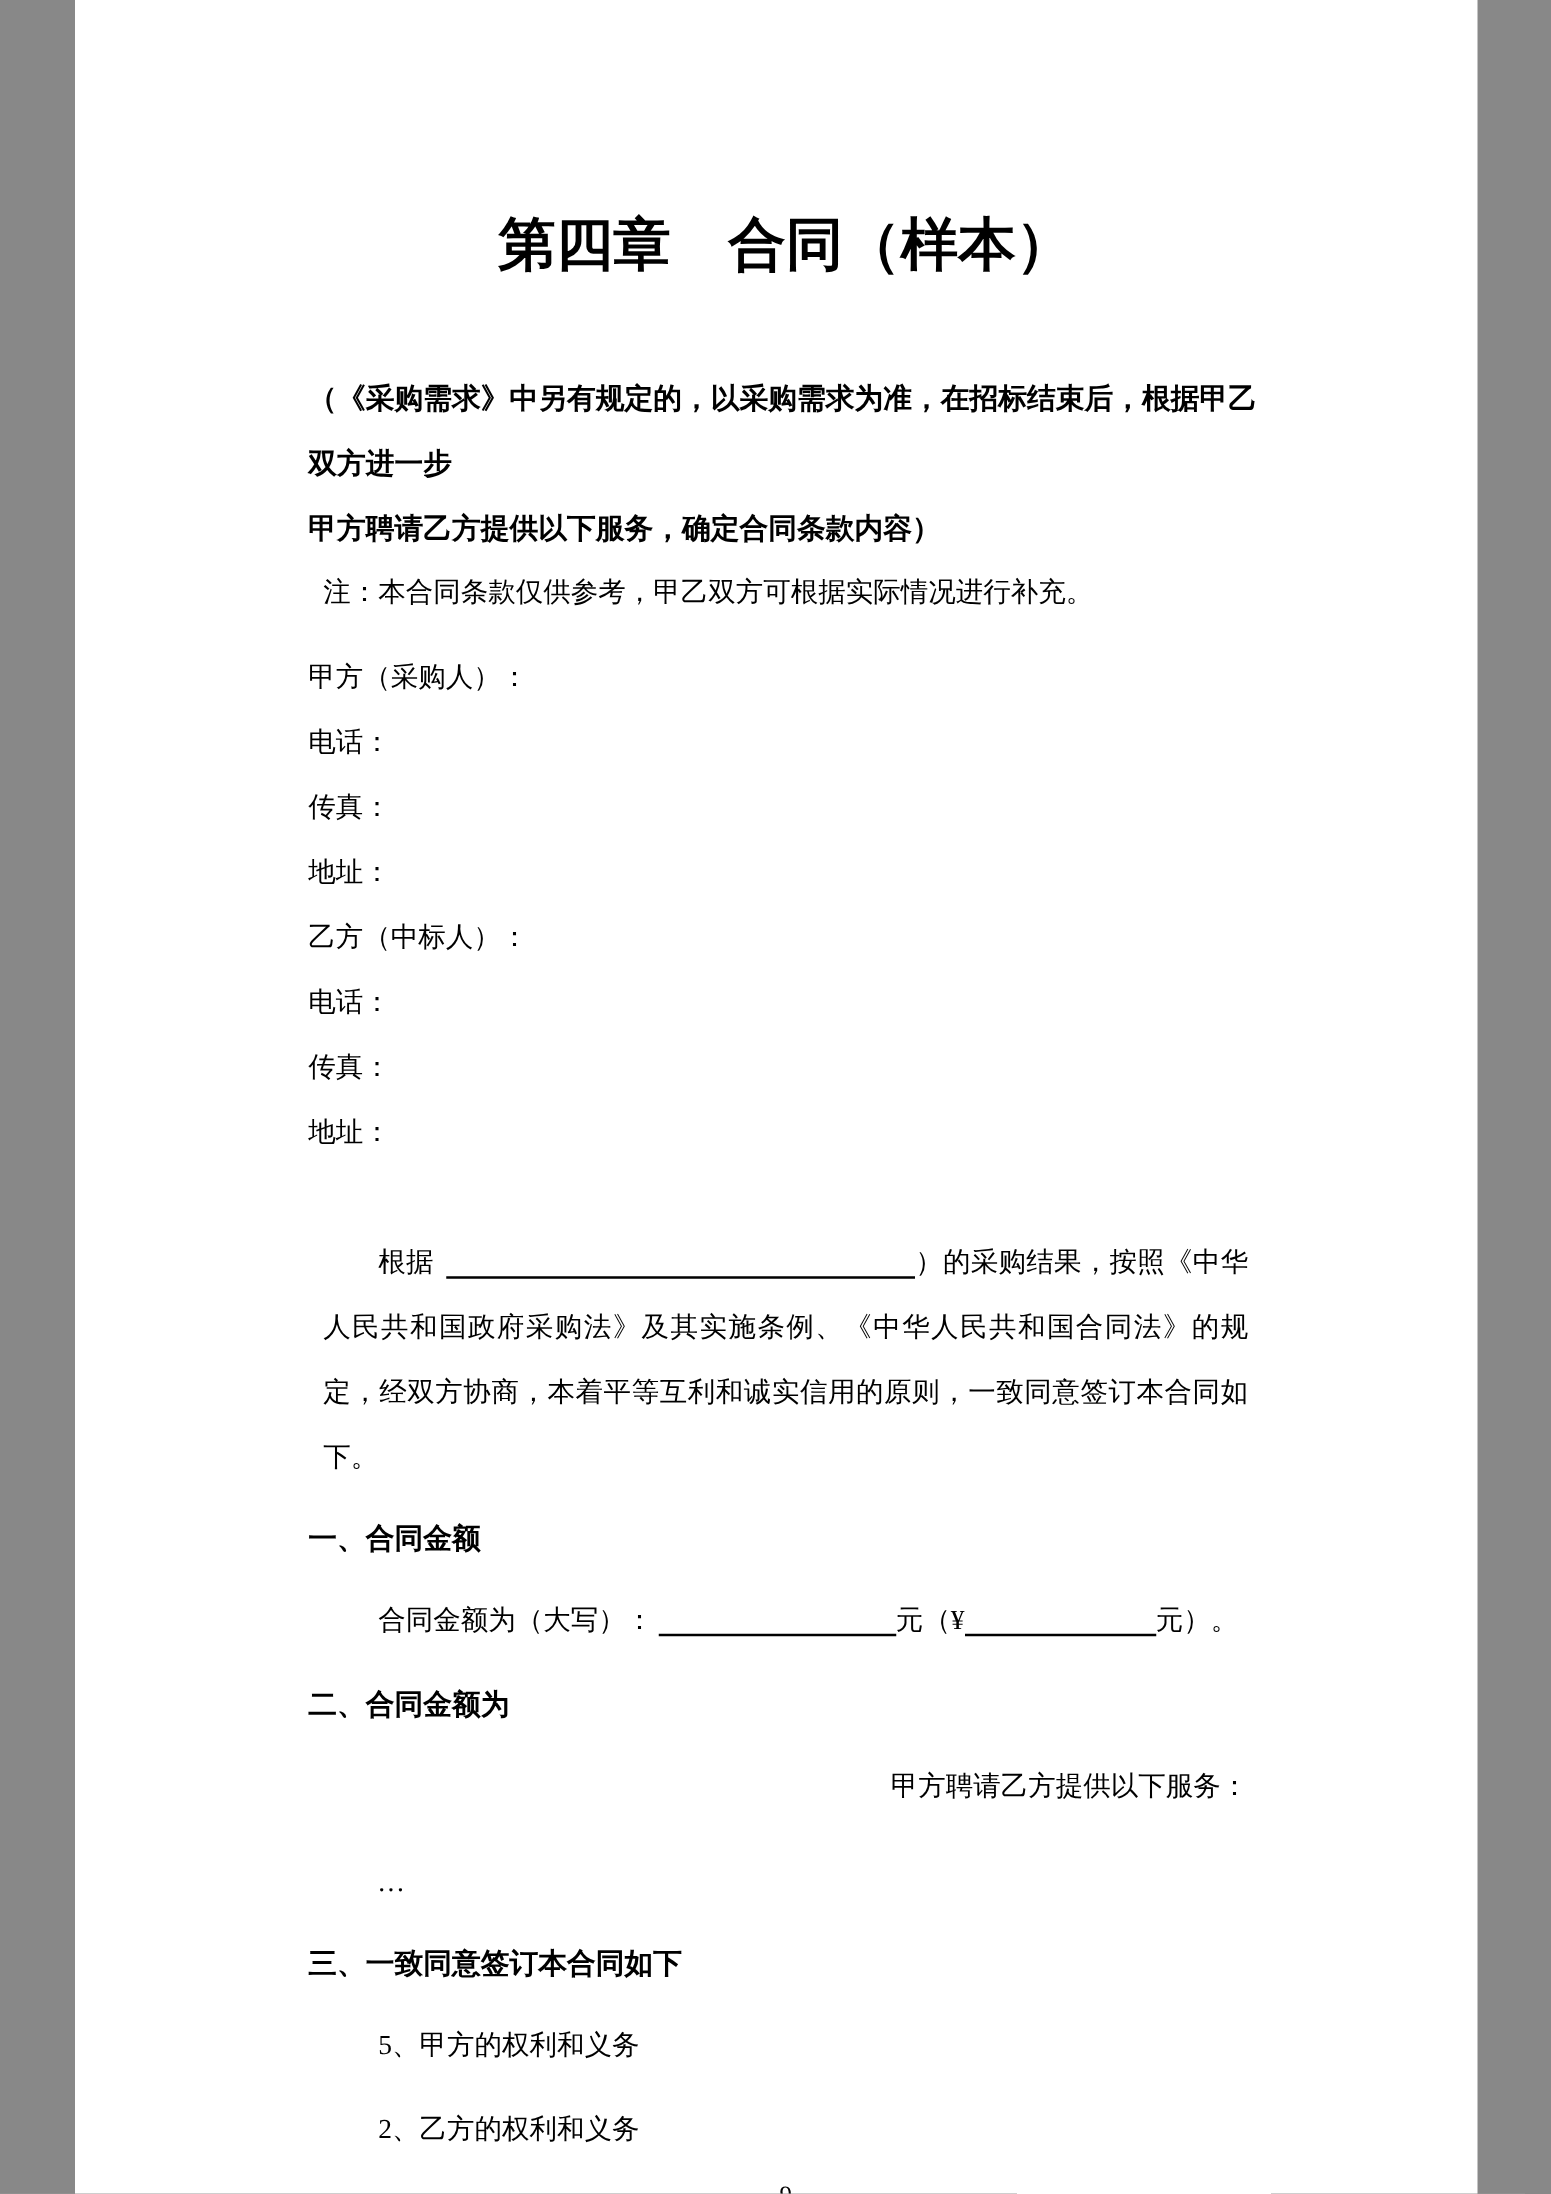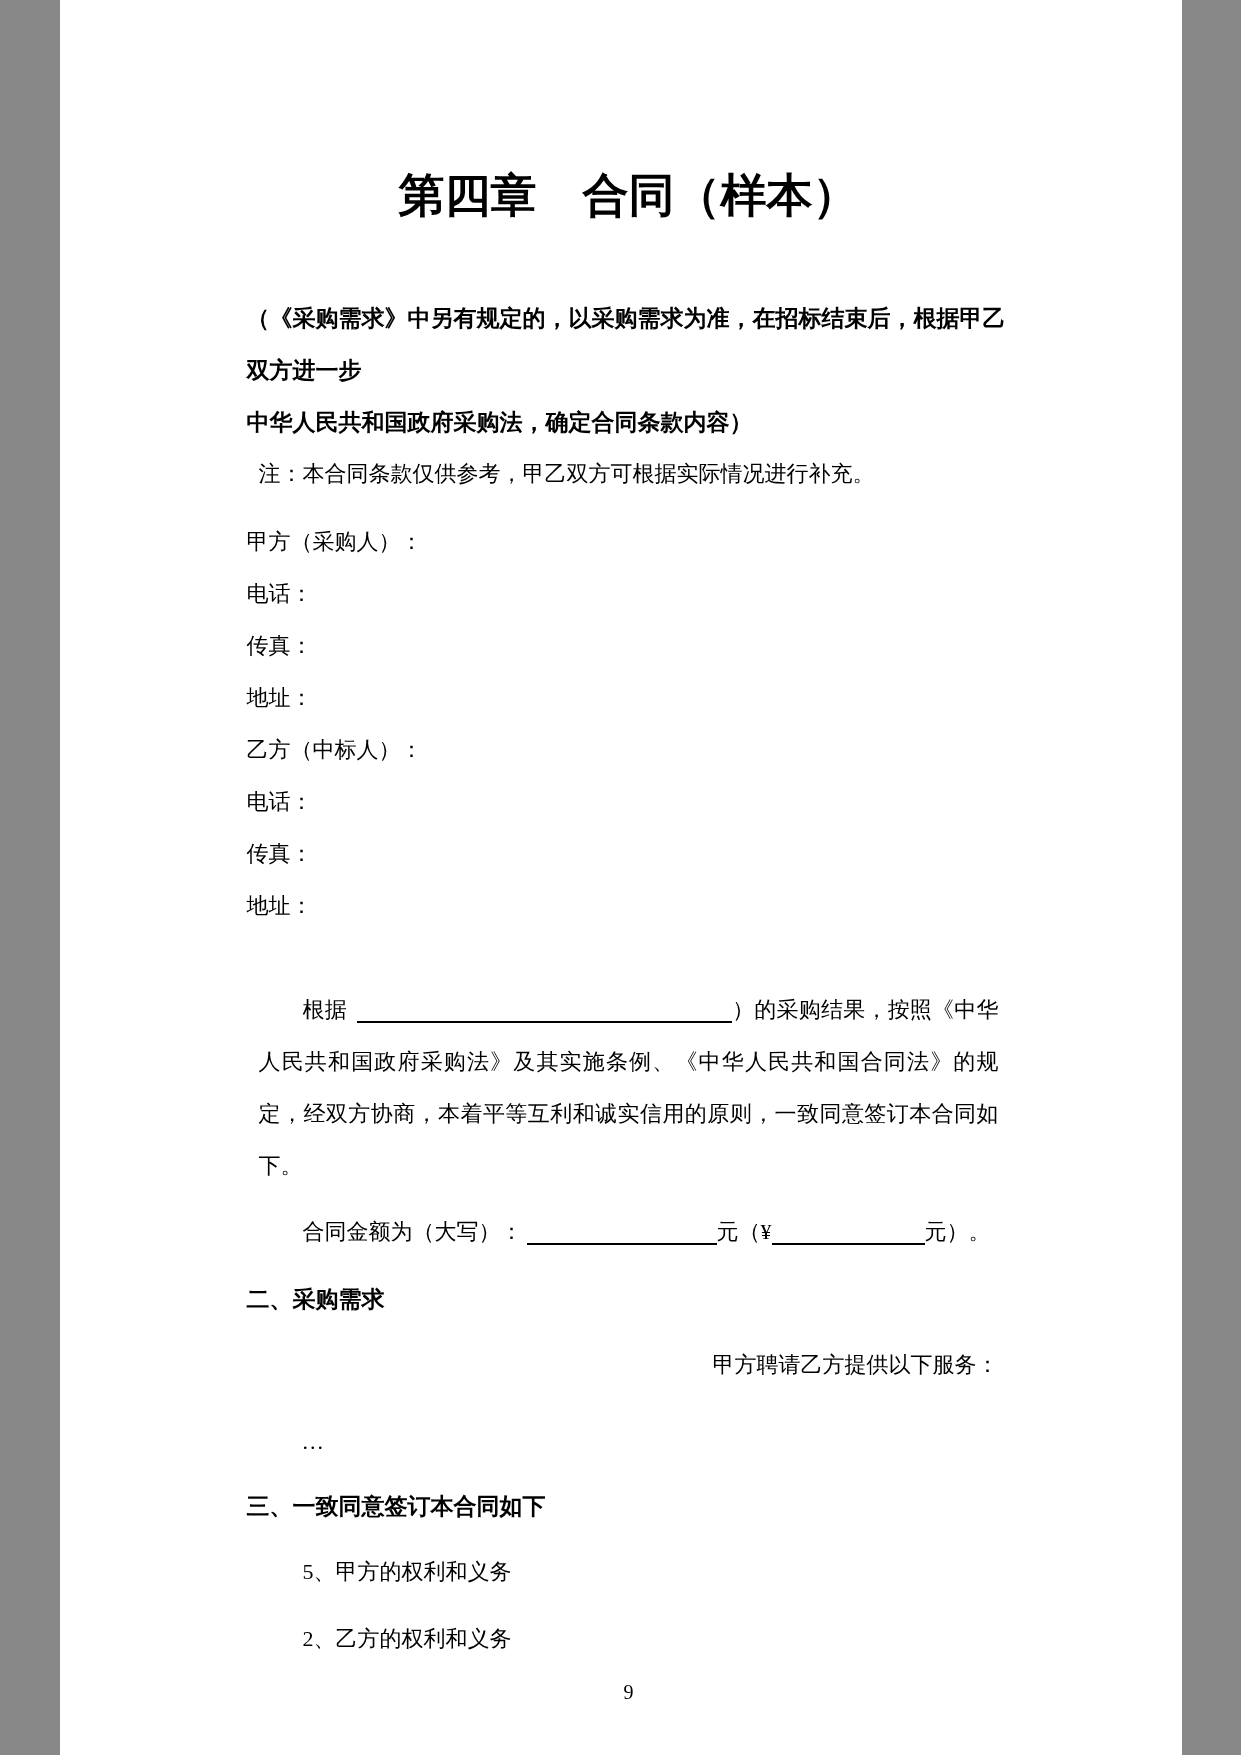--- a/index.html
+++ b/index.html
@@ -51,42 +51,43 @@
 </head>
 <body>
 
 <div class="page">
   <div class="content">
 
     <h1 class="doc-title">第四章　合同（样本）</h1>
 
     <div class="subtitle">
       <div>（《采购需求》中另有规定的，以采购需求为准，在招标结束后，根据甲乙双方进一步</div>
-      <div>中华人民共和国政府采购法，确定合同条款内容）</div>
+      <div>甲方聘请乙方提供以下服务，确定合同条款内容）</div>
     </div>
 
     <p class="note">注：本合同条款仅供参考，甲乙双方可根据实际情况进行补充。</p>
 
     <div class="party">
       <p>甲方（采购人）：</p>
       <p>电话：</p>
       <p>传真：</p>
       <p>地址：</p>
       <p>乙方（中标人）：</p>
       <p>电话：</p>
       <p>传真：</p>
       <p>地址：</p>
     </div>
 
     <p class="preamble"><span>根据</span><span class="blank blank-preamble"></span><span>）的采购结果，按照《中华人民共和国政府采购法》及其实施条例、《中华人民共和国合同法》的规定，经双方协商，本着平等互利和诚实信用的原则，一致同意签订本合同如下。</span></p>
 
+    <p class="sec-heading h-sec1">一、合同金额</p>
 
     <p class="amount"><span>合同金额为（大写）：</span><span class="blank blank-amount-words"></span><span>元（¥</span><span class="blank blank-amount-figures"></span><span>元）。</span></p>
 
-    <p class="sec-heading h-sec2">二、采购需求</p>
+    <p class="sec-heading h-sec2">二、合同金额为</p>
 
     <p class="body-indent body2">甲方聘请乙方提供以下服务：</p>
 
     <p class="ellipsis">...</p>
 
     <p class="sec-heading h-sec3">三、一致同意签订本合同如下</p>
 
     <p class="item1">5、甲方的权利和义务</p>
     <p class="item2">2、乙方的权利和义务</p>
 

